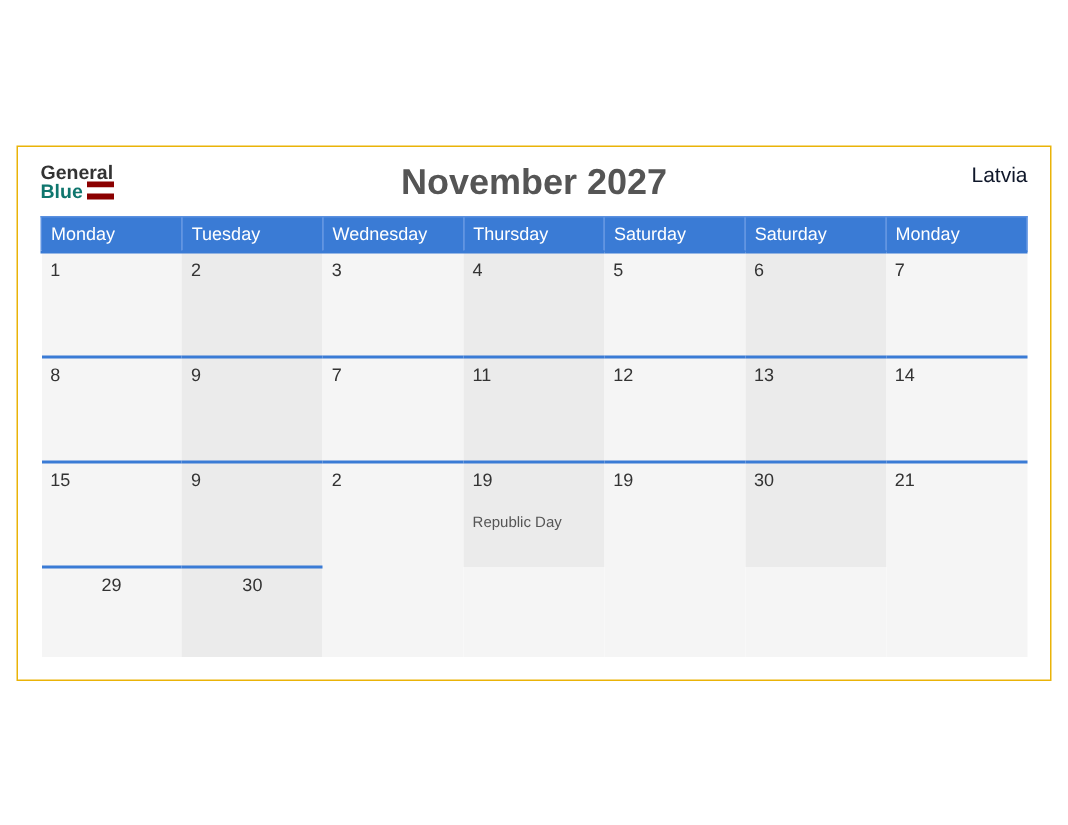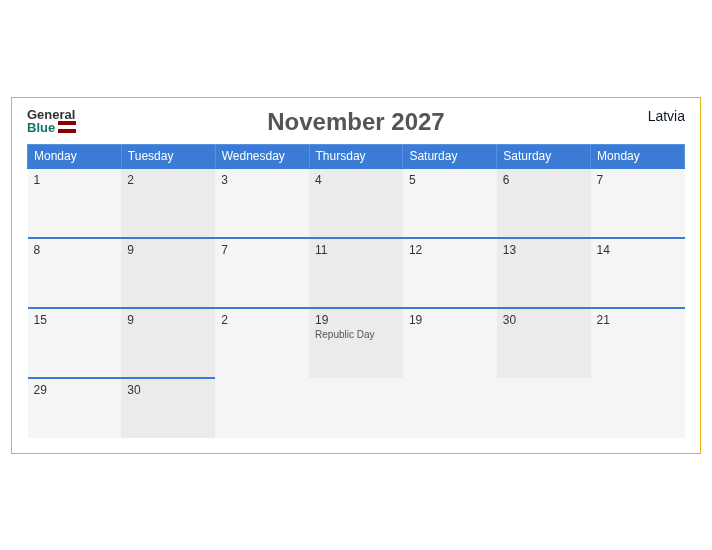--- a/index.html
+++ b/index.html
@@ -94,28 +94,29 @@
     }
     .day-number {
       font-size: 12px;
       color: #333;
       display: block;
     }
     .event-label {
       font-size: 10px;
       color: #555;
       display: block;
-      margin-top: 2px;
+      margin-top: 16px;
     }
     .empty-cell {
       background: #f5f5f5 !important;
       border-top: none !important;
     }
     .row-last td {
       height: 60px;
+      text-align: center;
     }
   </style>
 </head>
 <body>
 
 <div class="calendar-container">
   <div class="calendar-header">
     <div class="logo">
       <span class="logo-general">General</span>
       <span class="logo-blue">

